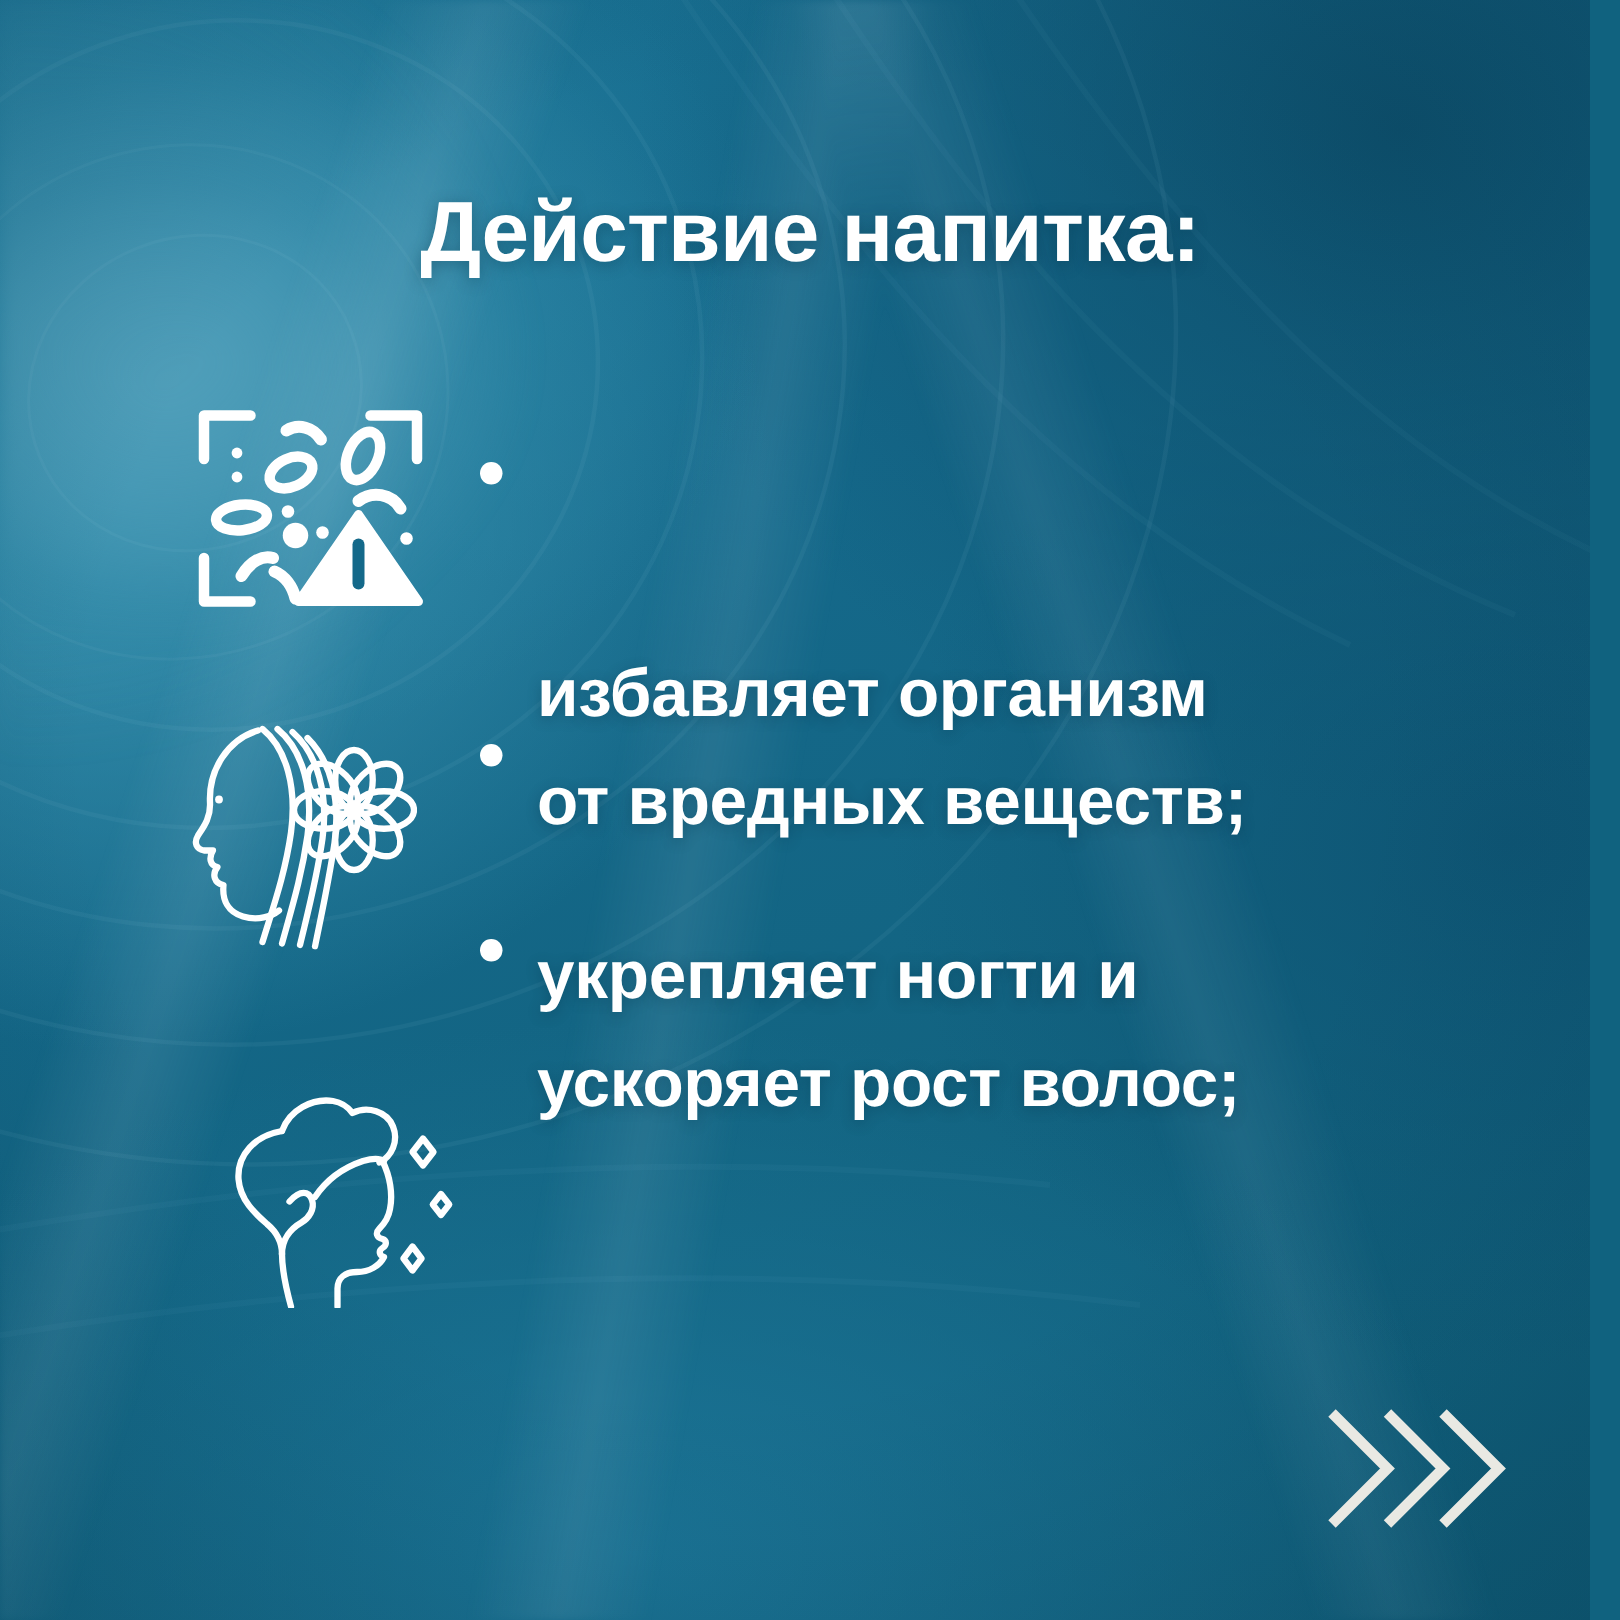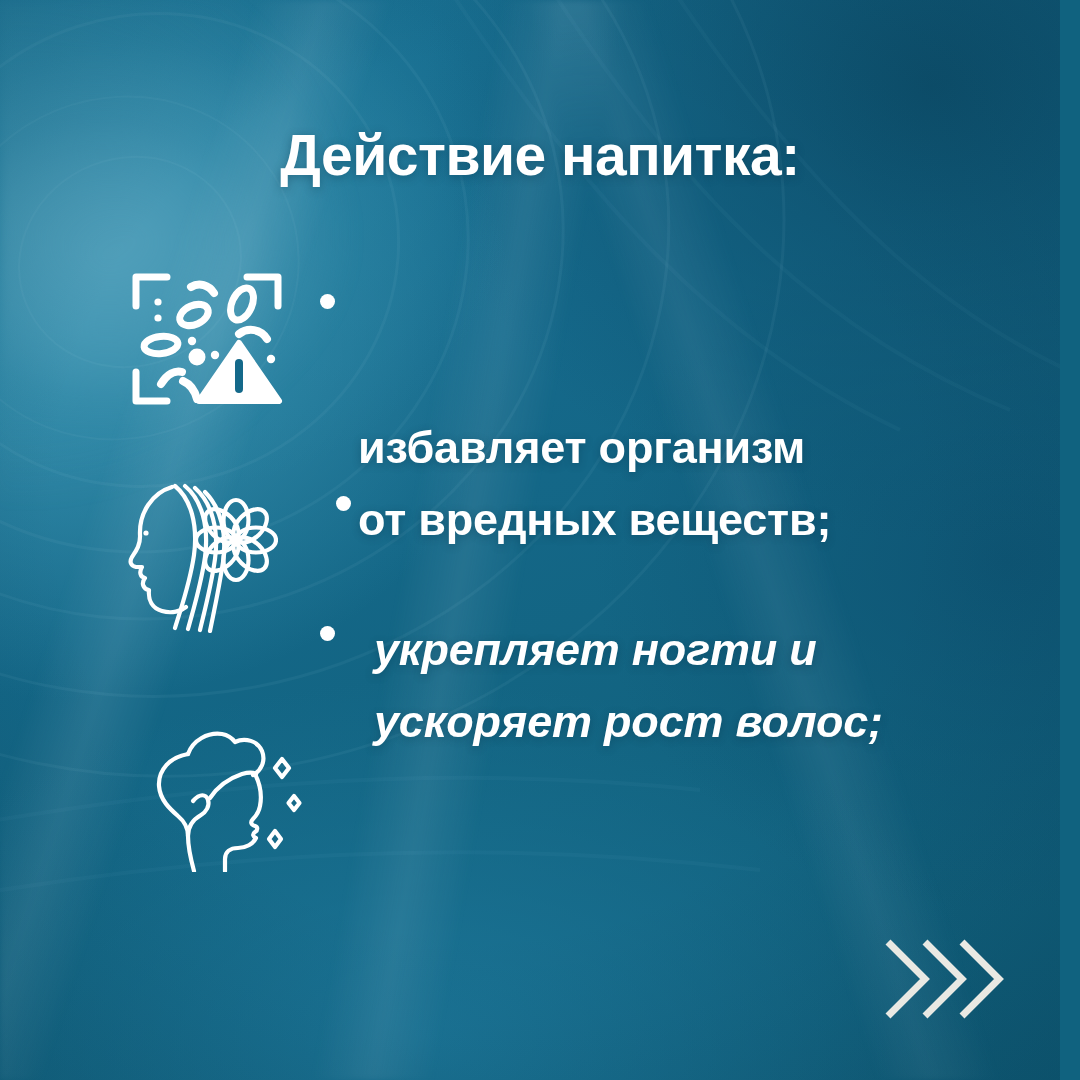--- a/index.html
+++ b/index.html
@@ -93,22 +93,22 @@
   }
   .bullet .dot {
     position: absolute;
     left: -38px;
     top: 26px;
     width: 15px;
     height: 15px;
     border-radius: 50%;
     background: #ffffff;
   }
-  #bullet-1 { left: 358px; top: 268px; width: 640px; }
-  #bullet-2 { left: 374px; top: 470px; width: 640px; font-style: italic; }
+  #bullet-1 { left: 358px; top: 282px; width: 640px; }
+  #bullet-2 { left: 358px; top: 470px; width: 640px; }
   #bullet-3 { left: 358px; top: 600px; width: 640px; }
 
   
   #logo-chevrons {
     position: absolute;
     left: 884px;
     top: 936px;
     width: 122px;
     height: 86px;
   }

